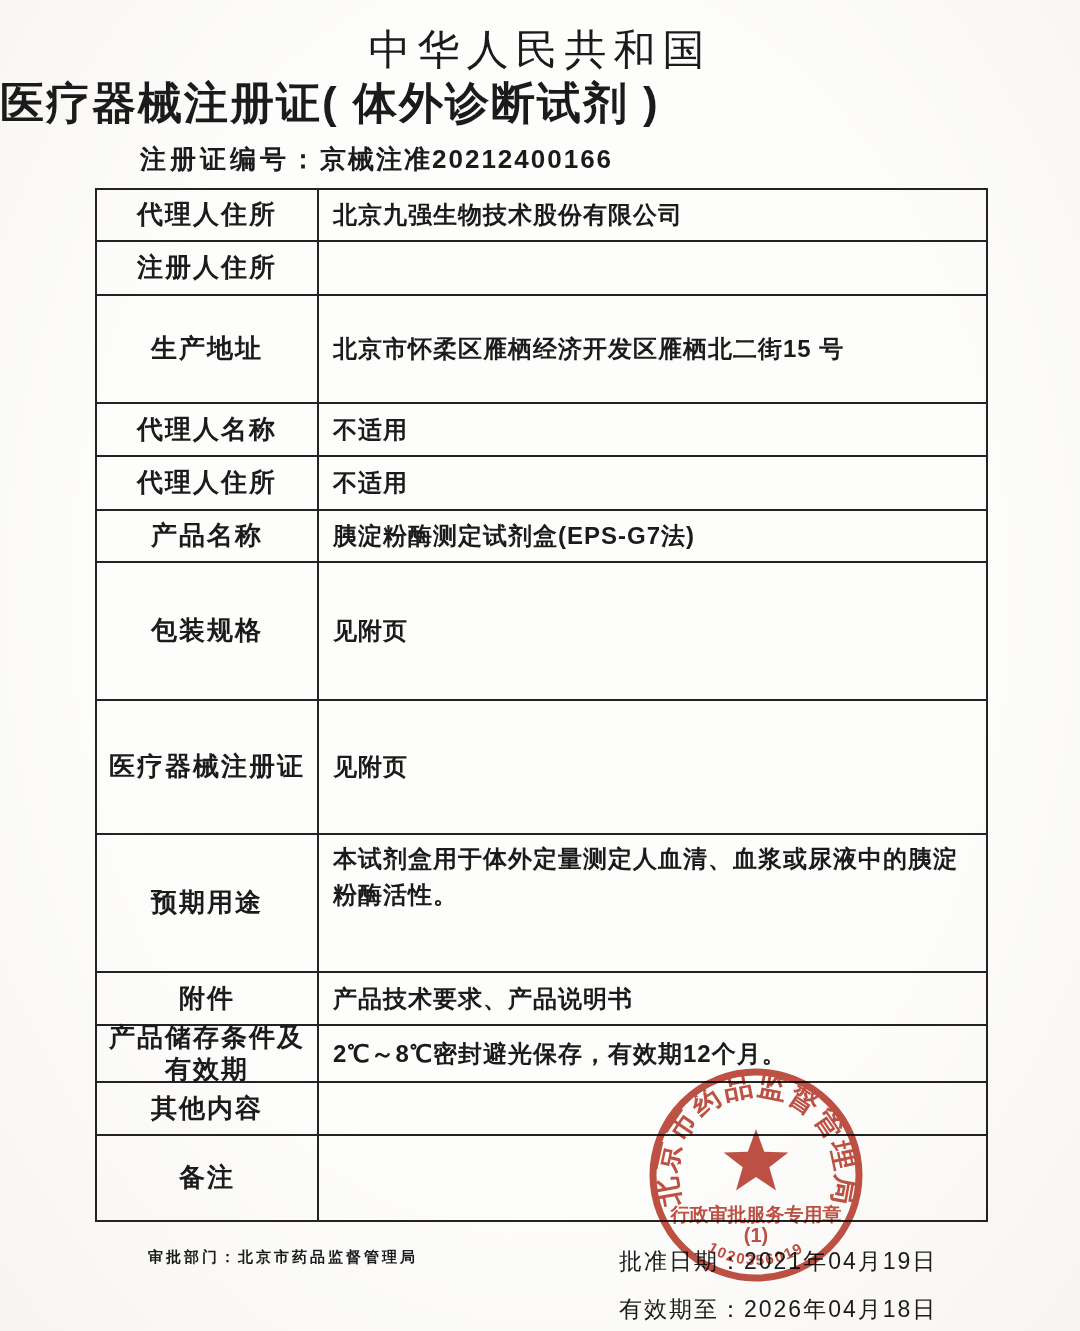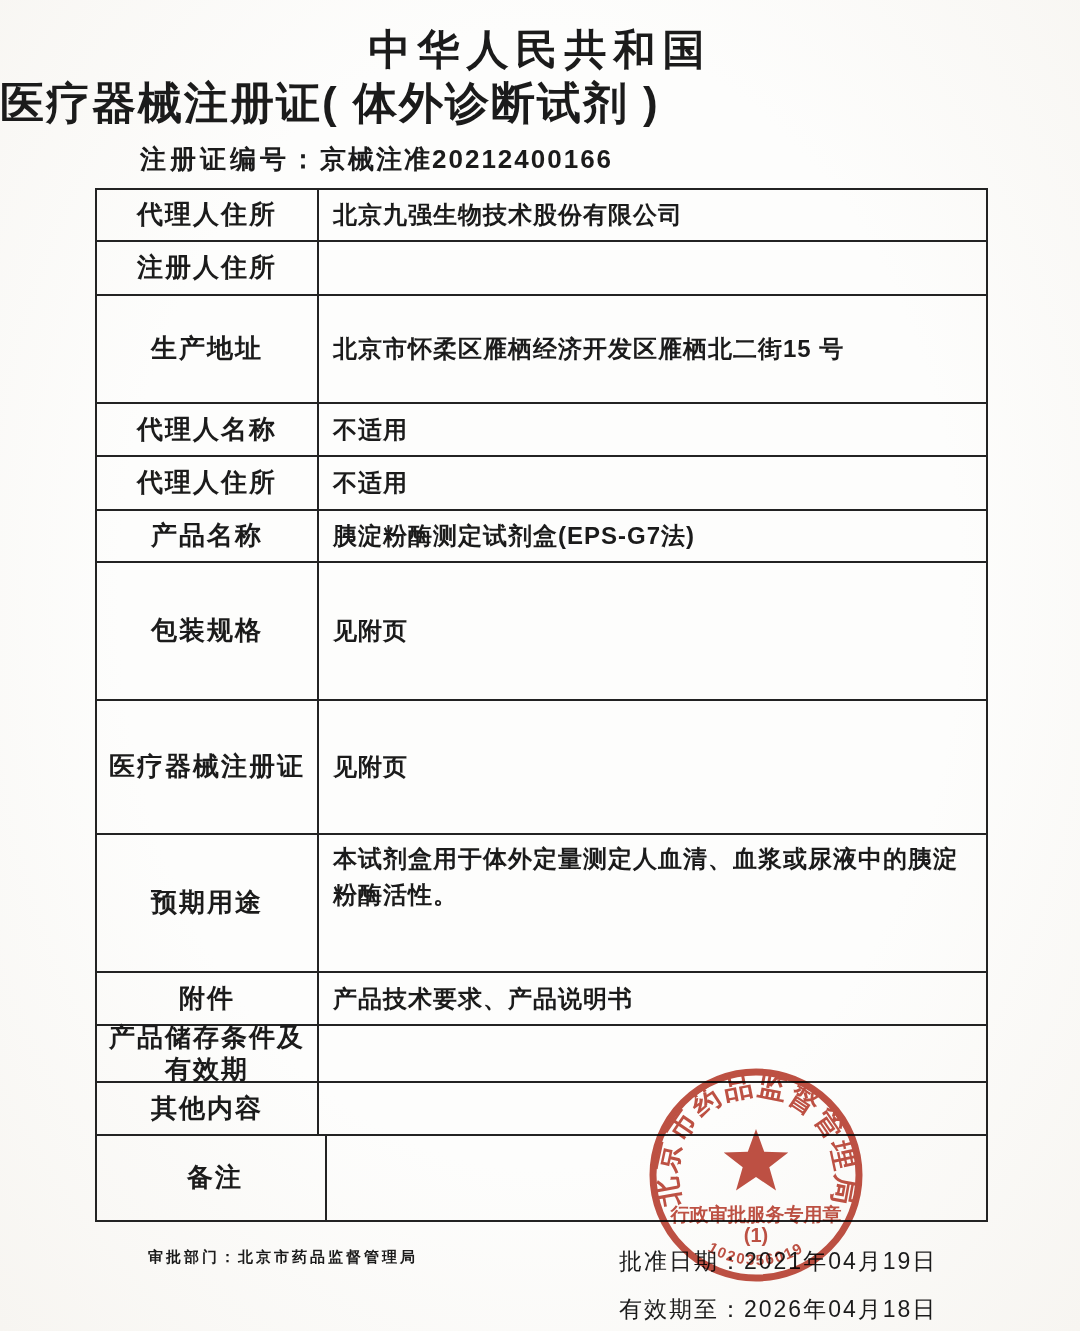--- a/index.html
+++ b/index.html
@@ -2,30 +2,30 @@
 <html><head>
 <meta charset="utf-8">
 <style>
   html,body{margin:0;padding:0;background:#fcfbf9;}
   .page{
     position:relative;width:1080px;height:1331px;overflow:hidden;
     background:radial-gradient(ellipse at 50% 45%, #fdfdfc 55%, #f7f5f1 100%);
     font-family:"Liberation Sans", sans-serif;color:#1b1b1b;
   }
   .title1{position:absolute;top:22px;left:0;width:100%;text-align:center;
-    font-size:42px;font-weight:700;letter-spacing:7px;}
+    font-size:42px;font-weight:400;letter-spacing:7px;}
   .title2{position:absolute;top:74px;left:0;width:100%;text-align:left;
     font-size:44px;font-weight:700;letter-spacing:2px;}
   .regline{position:absolute;top:142px;left:140px;font-size:26px;font-weight:700;letter-spacing:2px;}
   .regline .lab{letter-spacing:4px;}
 
   .cert-table{position:absolute;left:95px;top:188px;width:893px;
     border:2px solid #232323;box-sizing:border-box;background:transparent;}
   .row{display:flex;border-bottom:2px solid #232323;}
-  .row:last-child{border-bottom:none;margin-left:8px;}
+  .row:last-child{border-bottom:none;}
   .cell{box-sizing:border-box;}
   .label{width:222px;border-right:2px solid #232323;display:flex;align-items:center;
     justify-content:center;text-align:center;font-weight:700;font-size:26px;
     letter-spacing:2px;padding:0 8px;line-height:1.2;}
   .value{flex:1;display:flex;align-items:center;font-weight:700;font-size:24px;
     padding:0 14px;line-height:1.5;letter-spacing:1px;}
   .r0{height:50px}.r1{height:52px}.r2{height:106px}.r3{height:51px}.r4{height:52px}
   .r5{height:50px}.r6{height:136px}.r7{height:132px}.r8{height:136px}.r9{height:51px}
   .r10{height:55px}.r11{height:51px}.r12{height:84px}
   .row.top-value .value{align-items:flex-start;padding-top:6px;}
@@ -90,20 +90,21 @@
     <div class="row r8 top-value">
       <div class="cell label">预期用途</div>
       <div class="cell value">本试剂盒用于体外定量测定人血清、血浆或尿液中的胰淀粉酶活性。</div>
     </div>
     <div class="row r9">
       <div class="cell label">附件</div>
       <div class="cell value">产品技术要求、产品说明书</div>
     </div>
     <div class="row r10">
       <div class="cell label">产品储存条件及有效期</div>
+      <div class="cell value">2℃～8℃密封避光保存，有效期12个月。</div>
     </div>
     <div class="row r11">
       <div class="cell label">其他内容</div>
       <div class="cell value"></div>
     </div>
     <div class="row r12">
       <div class="cell label">备注</div>
       <div class="cell value"></div>
     </div>
   </div>

